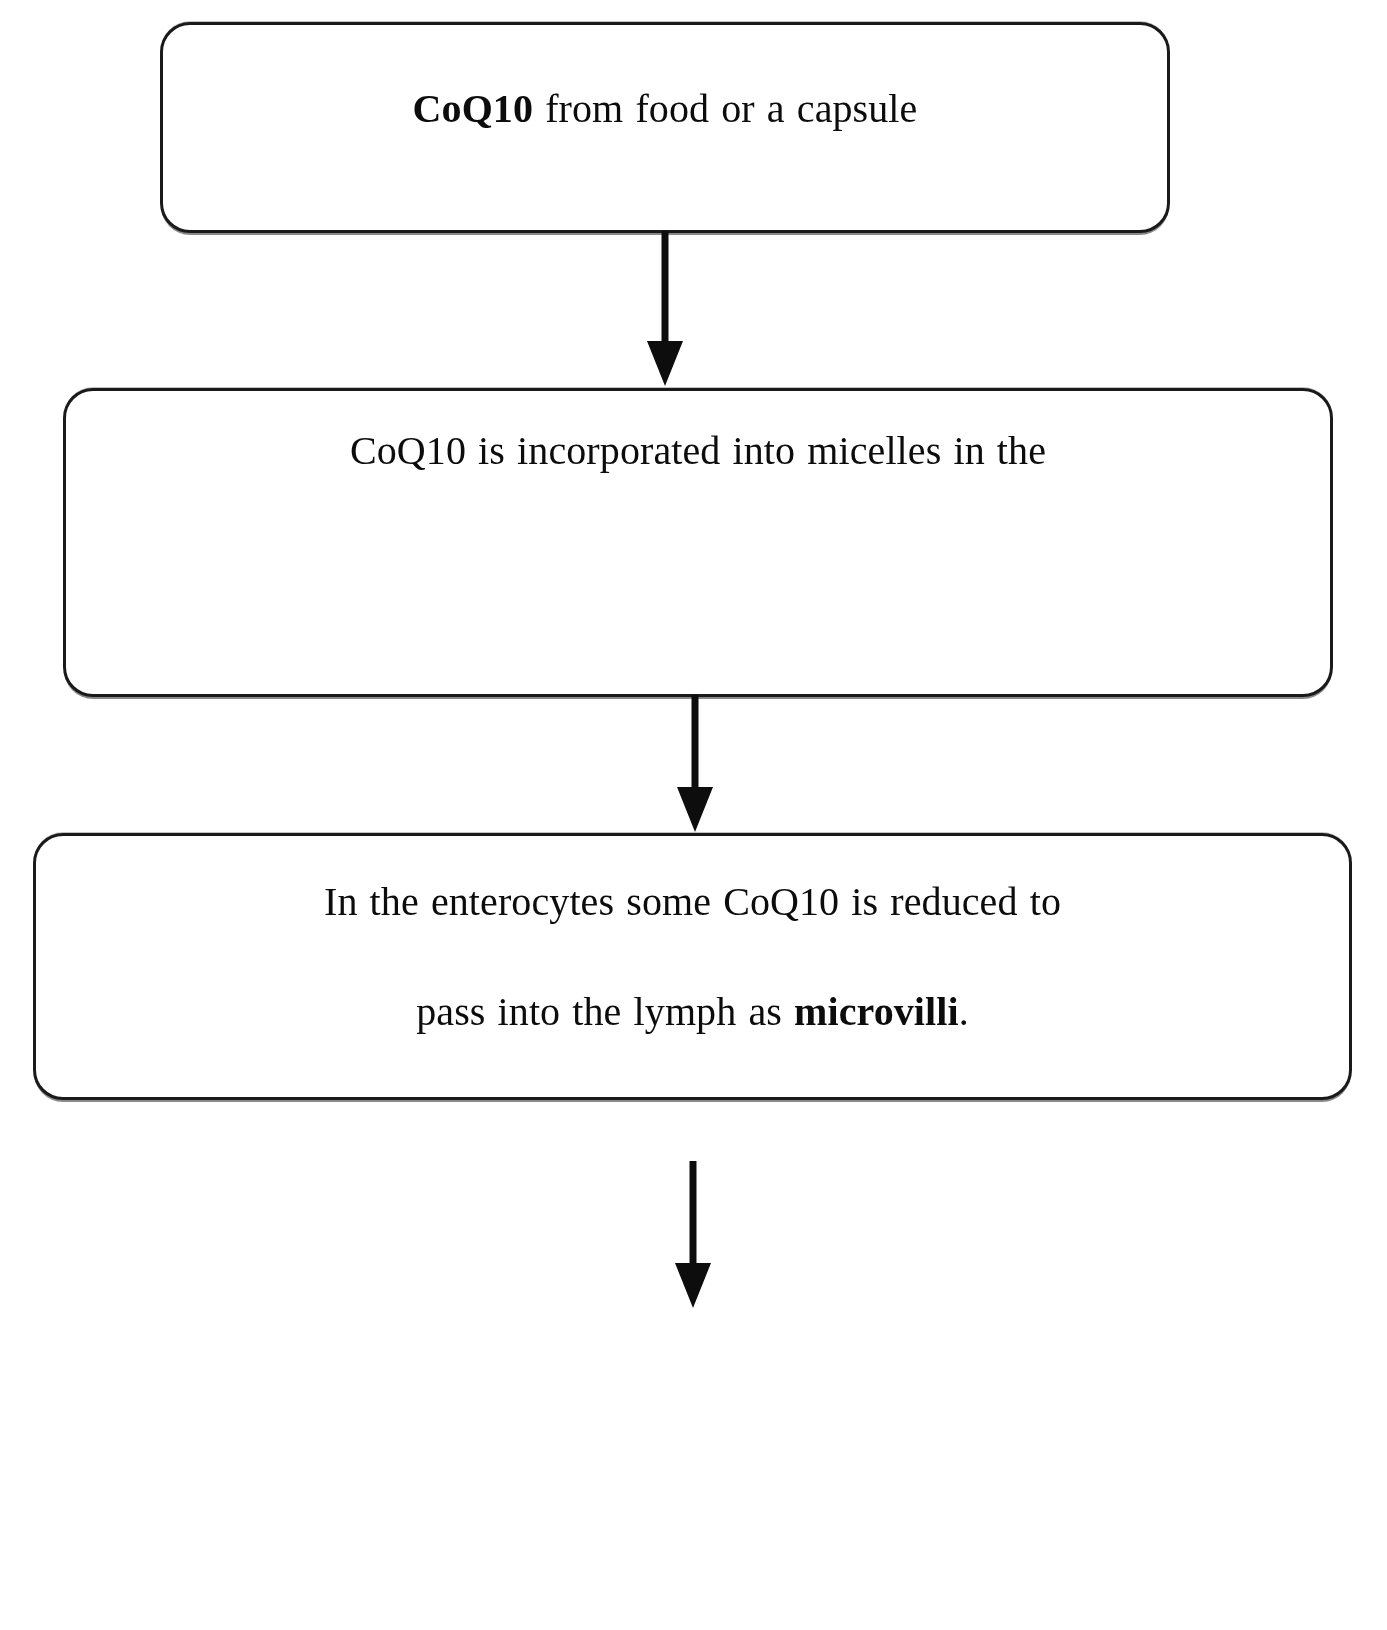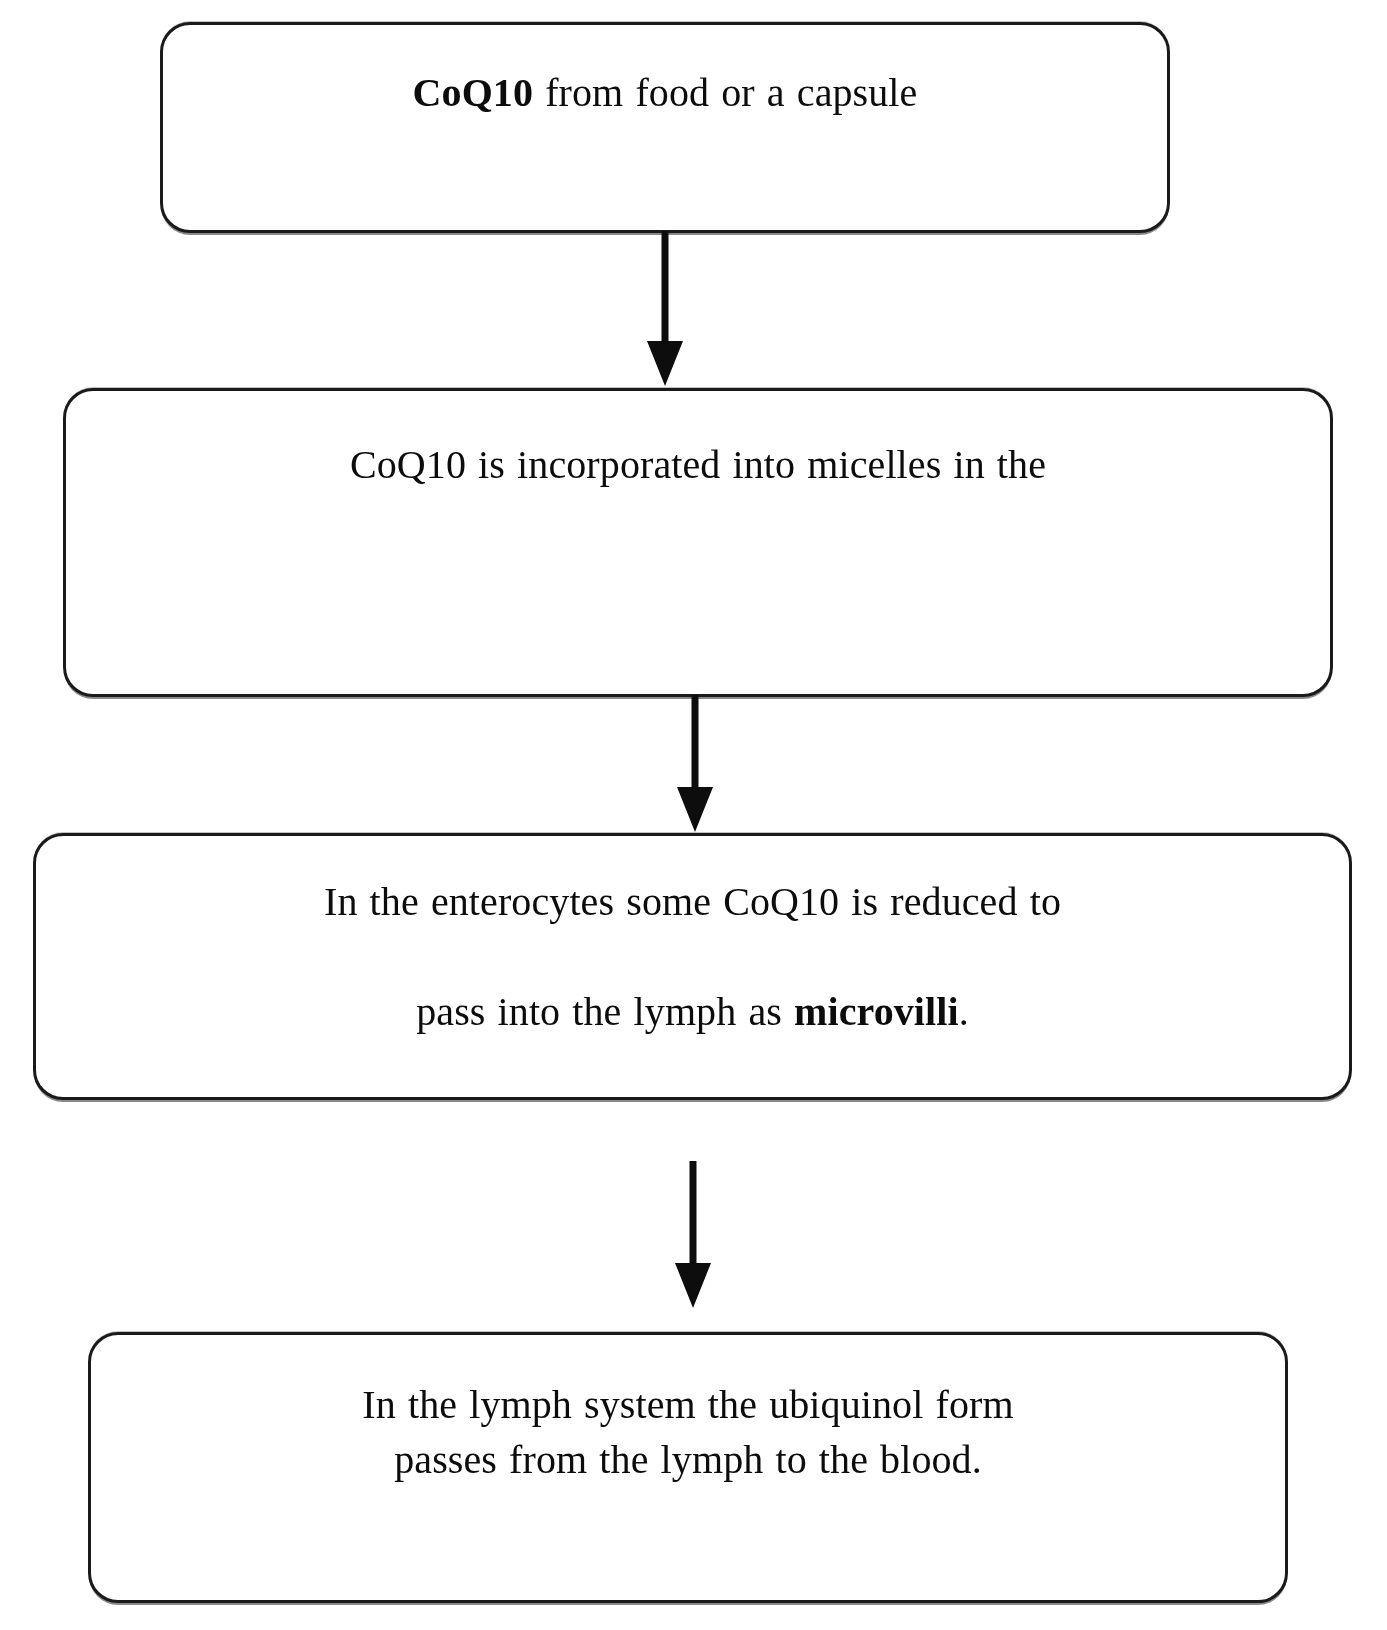--- a/index.html
+++ b/index.html
@@ -47,22 +47,22 @@
   .flow-text b {
     font-weight: 700;
   }
 
   
   #box-1 { left: 160px;  top: 22px;   width: 1010px; height: 211px; }
   #box-2 { left: 63px;   top: 388px;  width: 1270px; height: 309px; }
   #box-3 { left: 33px;   top: 833px;  width: 1319px; height: 267px; }
   #box-4 { left: 88px;   top: 1332px; width: 1200px; height: 271px; }
 
-  #text-1 { top: 40px; }
-  #text-2 { top: 46px; }
+  #text-1 { top: 56px; }
+  #text-2 { top: 32px; }
   #text-3 { top: 38px; }
   #text-4 { top: 42px; }
 
   
   .connector {
     position: absolute;
   }
   .connector svg {
     display: block;
     overflow: visible;
@@ -112,20 +112,14 @@
     </div>
   </div>
 
   <div class="connector" id="arrow-3">
     <svg width="40" height="150" viewBox="0 0 40 150" aria-hidden="true">
       <line x1="20" y1="0" x2="20" y2="110" stroke="#0d0d0d" stroke-width="7"></line>
       <polygon points="20,147 2,102 38,102" fill="#0d0d0d"></polygon>
     </svg>
   </div>
 
-  <div class="flow-box" id="box-4">
-    <div class="flow-text" id="text-4">
-      <span>In the lymph system the ubiquinol form</span><br>
-      <span>passes from the lymph to the blood.</span>
-    </div>
-  </div>
 
 </div>
 
 </body></html>

